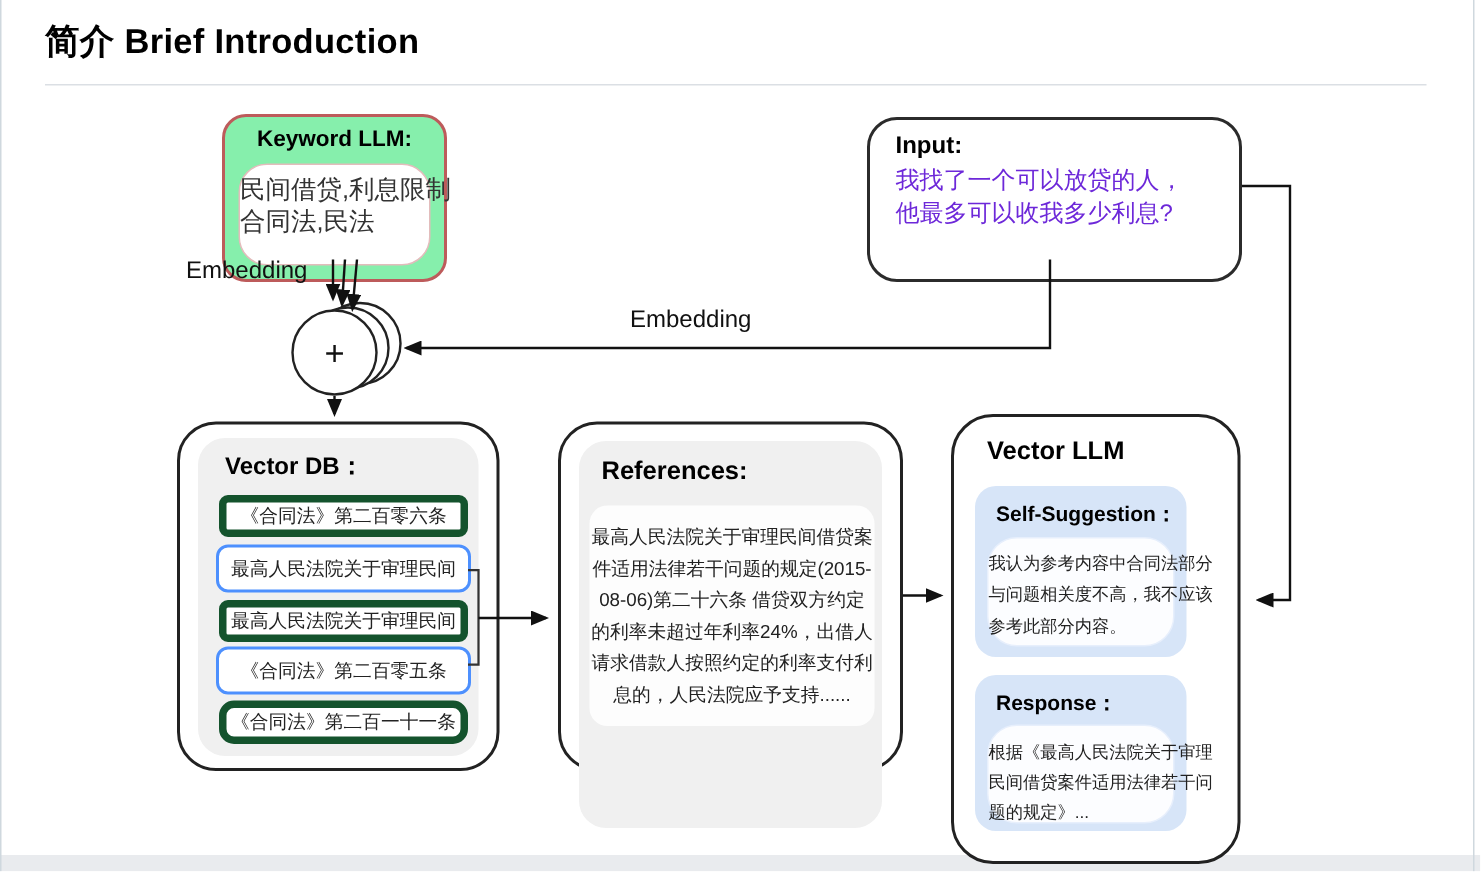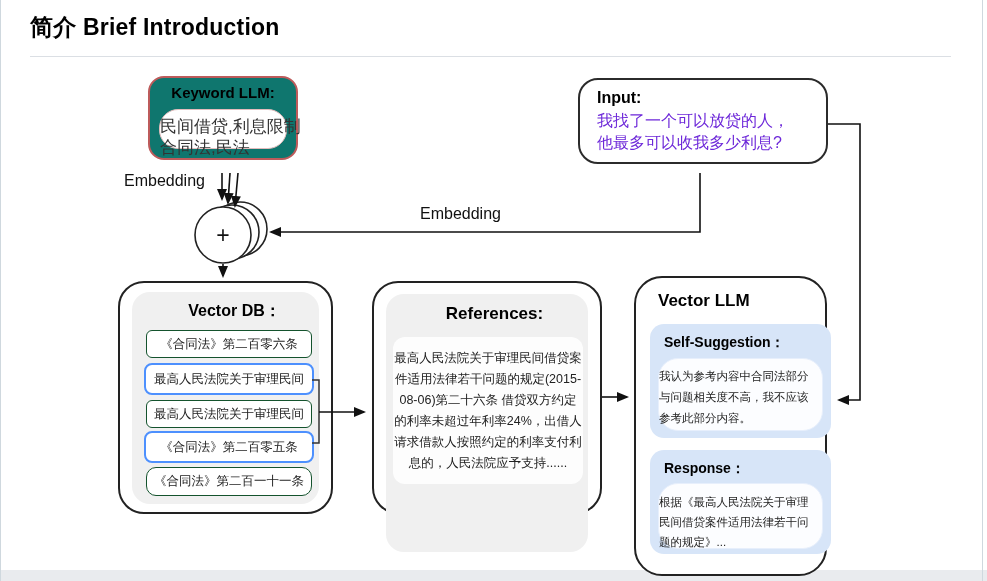--- a/index.html
+++ b/index.html
@@ -9,60 +9,60 @@
   }
   .edge-line { position:absolute; top:0; width:1px; height:581px; background:#cfd8de; z-index:4; }
   .bottom-strip { position:absolute; left:0; top:570px; width:987px; height:11px; background:#e9ebee; z-index:0; }
 
   .page-title { position:absolute; left:30px; top:12px; margin:0; font-size:23px; font-weight:bold; color:#000000; letter-spacing:.2px; }
   .divider { position:absolute; left:30px; top:56px; width:921px; height:1px; background:#dbdfe4; }
 
   .node { position:absolute; box-sizing:border-box; z-index:1; }
 
   
-  .keyword { left:148px; top:76px; width:150px; height:84px; background:#0f766e; border:2px solid #bd5b5b; border-radius:16px; }
+  .keyword { left:148px; top:76px; width:150px; height:112px; background:#86efac; border:2px solid #bd5b5b; border-radius:16px; }
   .keyword-title { text-align:center; font-weight:bold; font-size:15px; color:#000; margin-top:6px; }
   .keyword-card { position:absolute; left:9px; right:9px; top:31px; bottom:9px; background:#fff; border:1px solid #e3bcbc; border-radius:19px;
     font-size:17px; line-height:21px; text-align:left; padding-top:6px; white-space:pre; color:#333; }
 
   
-  .input-node { left:578px; top:78px; width:250px; height:86px; background:#fff; border:2px solid #2b2b2b; border-radius:20px; }
+  .input-node { left:578px; top:78px; width:250px; height:110px; background:#fff; border:2px solid #2b2b2b; border-radius:20px; }
   .input-title { font-weight:bold; font-size:16px; color:#000; margin:9px 0 3px 17px; }
   .input-content { font-size:16px; line-height:22px; margin-left:17px; white-space:pre; color:#6d28d9; }
 
   .embed-label { position:absolute; font-size:16px; color:#111; z-index:1; }
   .embed-left { left:124px; top:172px; }
   .embed-right { left:420px; top:205px; }
 
   
   .outer { background:#fff; border:2px solid #222; }
   .vector-db { left:118px; top:281px; width:215px; height:233px; border-radius:26px; }
   .references { left:372px; top:281px; width:230px; height:233px; border-radius:26px; }
   .chatlaw { left:634px; top:276px; width:193px; height:300px; border-radius:28px; }
 
   .gray-panel { position:absolute; background:#f0f0f0; border-radius:18px; }
   .vdb-panel { left:12px; top:9px; width:187px; height:212px; }
   .ref-panel { left:12px; top:11px; width:202px; height:258px; }
-  .panel-title { font-size:16px; font-weight:bold; color:#000; padding:9px 0 0 18px;text-align:center; }
+  .panel-title { font-size:16px; font-weight:bold; color:#000; padding:9px 0 0 18px; }
   .ref-title { font-size:17px; padding:10px 0 0 15px; }
 
-  .vdb-row { position:absolute; box-sizing:border-box; background:#fff; border:1px solid #14532d; border-radius:6px;
+  .vdb-row { position:absolute; box-sizing:border-box; background:#fff; border:5px solid #14532d; border-radius:6px;
     font-size:12.5px; color:#222; display:flex; align-items:center; justify-content:center; z-index:2; white-space:pre; }
   .vdb-row.hl { border:2px solid #4d90fe; border-radius:8px; }
   .row1 { left:146px; top:330px; width:166px; height:28px; }
   .row2 { left:144px; top:363px; width:170px; height:32px; }
   .row3 { left:146px; top:400px; width:166px; height:28px; }
   .row4 { left:144px; top:431px; width:170px; height:32px; }
   .row5 { left:146px; top:467px; width:166px; height:29px;border-radius:10px; }
 
   .ref-card { position:absolute; left:7px; top:43px; width:190px; height:147px; background:#fdfdfd; border-radius:12px;
     box-sizing:border-box; font-size:12.5px; line-height:21px; text-align:center; padding-top:11px; white-space:pre; color:#222; }
 
   .chatlaw-title { font-size:17px; font-weight:bold; color:#000; margin:13px 0 0 22px; }
-  .blue-card { position:absolute; left:14px; width:181px; background:#d7e5f8; border-radius:14px; box-sizing:border-box; }
+  .blue-card { position:absolute; left:14px; width:141px; background:#d7e5f8; border-radius:14px; box-sizing:border-box; }
   .self-sug { top:46px; height:114px; }
   .resp { top:172px; height:104px; }
   .blue-title { font-size:14px; font-weight:bold; color:#000; padding:10px 0 0 14px; }
   .blue-inner { position:absolute; left:8px; right:8px; background:#fcfdff; border:1px solid #e7effc; border-radius:20px;
     font-size:11.5px; text-align:left; white-space:pre; color:#222; box-sizing:border-box; }
   .self-sug .blue-inner { top:34px; height:73px; line-height:21px; padding-top:7px; }
   .resp .blue-inner { top:33px; height:66px; line-height:20px; padding-top:8px; }
 
   .connectors { position:absolute; left:0; top:0; z-index:3; pointer-events:none; }
 </style>

